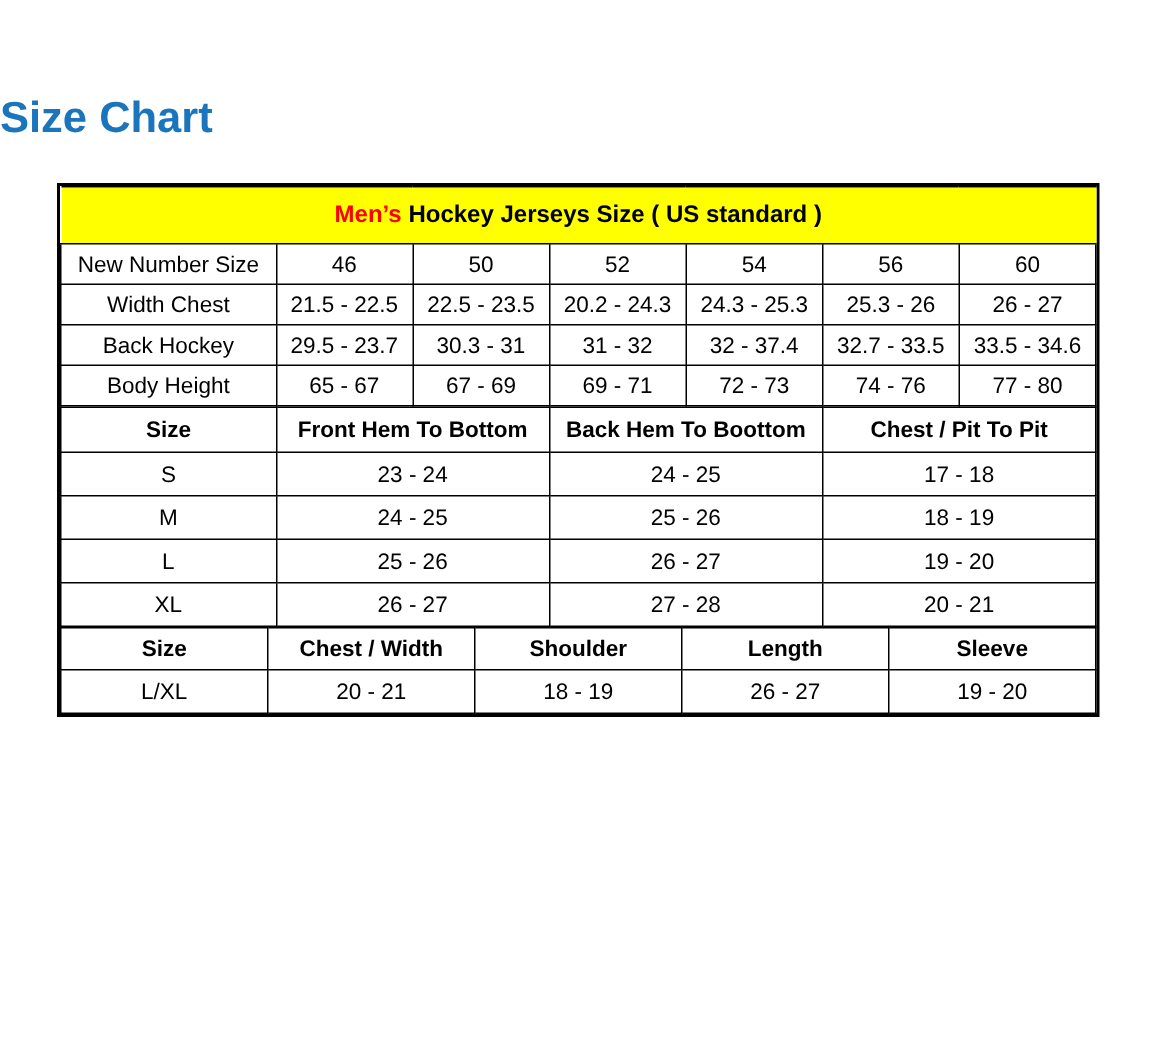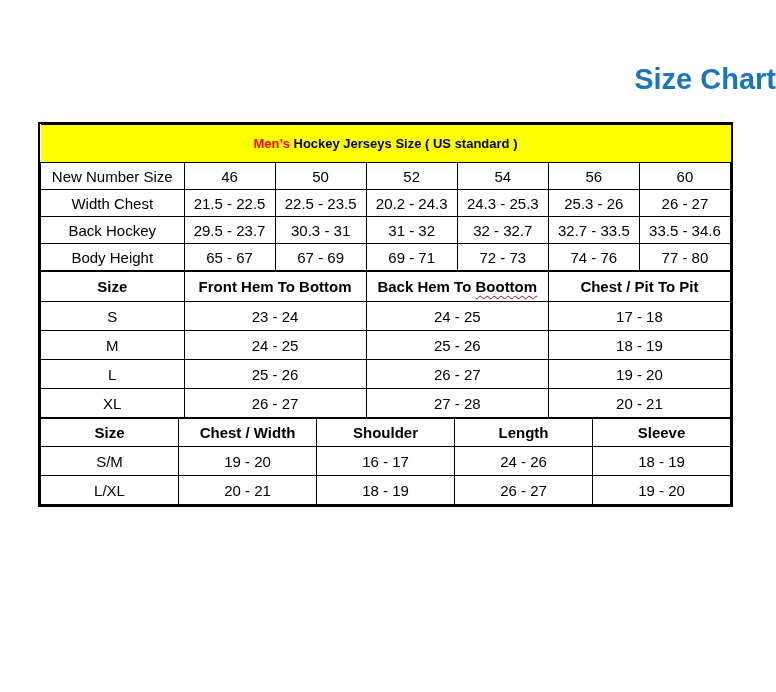--- a/index.html
+++ b/index.html
@@ -11,21 +11,21 @@
     font-family: "Liberation Sans", sans-serif;
     color: #000000;
   }
   .page {
     width: 776px;
     height: 692px;
     background: #ffffff;
     padding-top: 62px;
   }
   .page-title {
-    text-align: right;
+    text-align: left;
     font-size: 29px;
     line-height: 34px;
     font-weight: 700;
     color: #1B75BC;
   }
   .chart-wrap {
     width: 695px;
     margin: 26px 0 0 38px;
     border: 2px solid #000000;
     background: #ffffff;
@@ -39,34 +39,33 @@
     border: 1.5px solid #000000;
     text-align: center;
     vertical-align: middle;
     font-size: 15px;
     overflow: hidden;
     white-space: nowrap;
   }
   tr.band td {
     background: #FFFF00;
     font-weight: 700;
-    font-size: 13px;
+    font-size: 16px;
     height: 38px;
     border-left: none;
     border-right: none;
   }
   tr.band.short td { height: 32px; }
   .band-highlight { color: #FF0000; }
   tr.head td { font-weight: 700; height: 28px; }
   tr.head.tall td { height: 30px; }
   tr.data td { height: 27px; font-weight: 400; }
   tr.data.tall td { height: 29px; }
   td.row-label-bold { font-weight: 700; }
   .squiggle {
-    text-decoration: underline;
     text-decoration-style: wavy;
     text-decoration-color: #C00000;
     text-decoration-thickness: 1px;
     text-underline-offset: 3px;
   }
 </style>
 </head>
 <body>
 
 <div class="page">
@@ -105,21 +104,21 @@
         <td>20.2 - 24.3</td>
         <td>24.3 - 25.3</td>
         <td>25.3 - 26</td>
         <td>26 - 27</td>
       </tr>
       <tr class="data">
         <td>Back Hockey</td>
         <td>29.5 - 23.7</td>
         <td>30.3 - 31</td>
         <td>31 - 32</td>
-        <td>32 - 32.7</td>
+        <td>32 - 37.4</td>
         <td>32.7 - 33.5</td>
         <td>33.5 - 34.6</td>
       </tr>
       <tr class="data">
         <td>Body Height</td>
         <td>65 - 67</td>
         <td>67 - 69</td>
         <td>69 - 71</td>
         <td>72 - 73</td>
         <td>74 - 76</td>
@@ -179,27 +178,20 @@
       </colgroup>
       <tbody>
       <tr class="head">
         <td>Size</td>
         <td>Chest / Width</td>
         <td>Shoulder</td>
         <td>Length</td>
         <td>Sleeve</td>
       </tr>
       <tr class="data tall">
-        <td class="row-label-bold">S/M</td>
-        <td>19 - 20</td>
-        <td>16 - 17</td>
-        <td>24 - 26</td>
-        <td>18 - 19</td>
-      </tr>
-      <tr class="data tall">
         <td class="row-label-bold">L/XL</td>
         <td>20 - 21</td>
         <td>18 - 19</td>
         <td>26 - 27</td>
         <td>19 - 20</td>
       </tr>
     </tbody>
       </table>
 
   </div>

